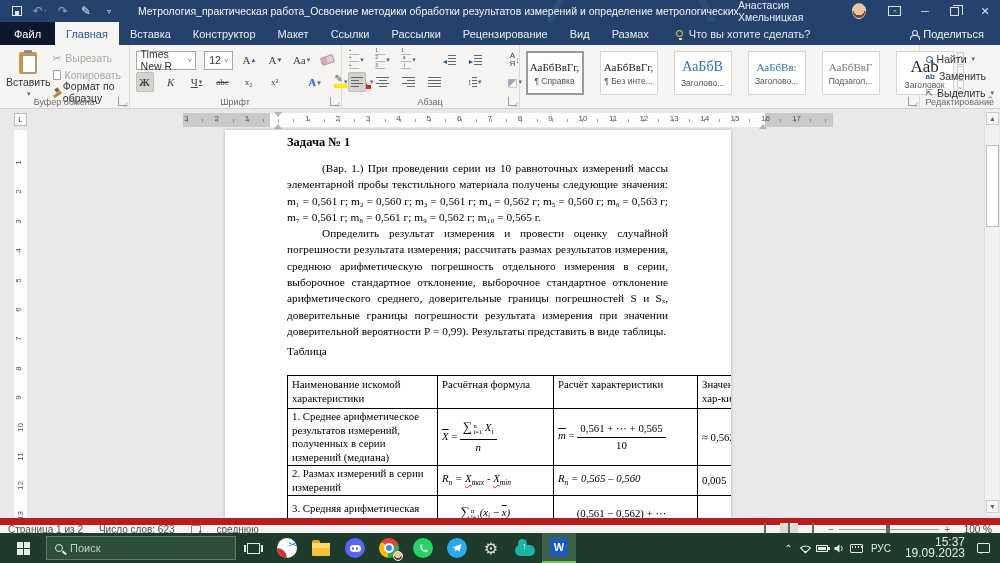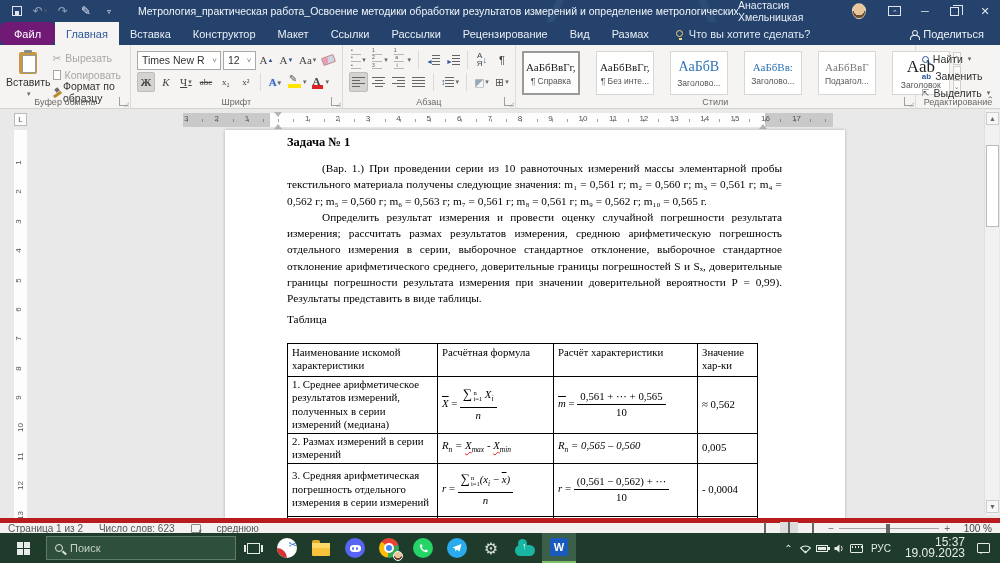--- a/index.html
+++ b/index.html
@@ -22,37 +22,37 @@
   .tb-user { font-size:10.5px; color:#e9eef6; margin-right:8px; }
   .avatar { width:16px; height:16px; border-radius:50%; background:radial-gradient(circle at 50% 38%, #e8c49a 0 55%, #6b4a2f 56% 100%); border:1px solid rgba(255,255,255,.5); margin-right:14px; }
   .winbtn { width:34px; height:22px; display:flex; align-items:center; justify-content:center; color:#dfe6f0; font-size:11px; }
   .ribopts { width:13px; height:10px; border:1px solid #dfe6f0; display:flex; align-items:flex-end; justify-content:center; font-size:7px; line-height:5px; }
   .restore { width:9px; height:9px; border:1px solid #dfe6f0; position:relative; }
   .restore:before { content:""; position:absolute; left:2px; top:-3px; width:9px; height:9px; border:1px solid #dfe6f0; border-left:none; border-bottom:none; }
 
   
   .tabrow { position:absolute; left:0; top:22px; width:1000px; height:23px; background:#24426b; display:flex; align-items:stretch; color:#e9eef6; }
   .tab { padding:0 11px; display:flex; align-items:center; font-size:11px; white-space:nowrap; }
-  .tab.file { background:#701a75; color:#fff; padding:0 14px;border-radius:6px; }
+  .tab.file { background:#0f172a; color:#fff; padding:0 14px; }
   .tab.active { background:#f5f4f2; color:#2b579a; }
   .tellme { display:flex; align-items:center; gap:6px; margin-left:16px; font-size:11px; color:#dfe7f2; }
   .bulb { width:7px; height:7px; border:1px solid #f0d97a; border-radius:50%; position:relative; }
   .bulb:after { content:""; position:absolute; left:2px; top:7px; width:3px; height:2px; background:#f0d97a; }
   .share { margin-left:auto; display:flex; align-items:center; gap:5px; padding-right:16px; font-size:11px; color:#eef2f8; }
   .person { width:8px; height:8px; position:relative; }
   .person:before { content:""; position:absolute; left:2px; top:0; width:4px; height:4px; border:1px solid #eef2f8; border-radius:50%; }
   .person:after { content:""; position:absolute; left:0; top:5px; width:8px; height:4px; border:1px solid #eef2f8; border-bottom:none; border-radius:4px 4px 0 0; }
 
   
   .ribbon { position:absolute; left:0; top:45px; width:1000px; height:64px; background:#f5f4f2; border-bottom:1px solid #d4d2cf; display:flex; }
   .rgroup { position:relative; height:100%; border-right:1px solid #dddbd8; padding:4px 4px 12px 6px; }
   .glabel { position:absolute; left:0; right:0; bottom:1px; text-align:center; font-size:9px; color:#6a6a6a; }
   .launcher { position:absolute; right:2px; bottom:2px; width:9px; height:9px; border-left:1px solid #8b8b8b; border-bottom:1px solid #8b8b8b; opacity:.8; }
   .launcher:after { content:"◿"; position:absolute; right:-1px; bottom:-2px; font-size:6px; color:#8b8b8b; }
-  .rrow { display:flex; align-items:center; gap:2px; height:22px; }
+  .rrow { display:flex; align-items:center; gap:8px; height:22px; }
   .rbtn { display:inline-flex; align-items:center; justify-content:center; min-width:18px; height:20px; padding:0 2px; border-radius:2px; color:#444; }
   .rbtn.sel { background:#d5d3d1; border:1px solid #bebcb9; }
   .combo { background:#fff; border:1px solid #aaa9a8; height:19px; display:flex; align-items:center; font-size:10.5px; padding-left:4px; color:#333; }
   .combo .dd { margin-left:auto; padding:0 3px; color:#777; font-size:8px; }
   .ddv { font-size:7px; color:#666; margin-left:1px; }
   .vdiv { width:1px; height:18px; background:#dcdad7; margin:0 3px; }
   
   .paste { width:46px; height:52px; display:flex; flex-direction:column; align-items:center; justify-content:center; gap:2px; font-size:10.5px; color:#333; }
   .clipboard-ic { width:18px; height:22px; background:#c9983f; border-radius:2px; position:relative; }
   .clipboard-ic:before { content:""; position:absolute; left:3px; top:3px; width:12px; height:16px; background:#fff; border:1px solid #999; }
@@ -114,21 +114,21 @@
   .hruler .white { position:absolute; left:87px; top:0; width:495px; height:14px; background:#fdfdfd; }
   .hruler .ticks { position:absolute; inset:0; background:repeating-linear-gradient(90deg, rgba(90,90,90,.55) 0 1px, transparent 1px 15.2px); background-size:100% 3px; background-position:4px 6px; background-repeat:repeat-x; }
   .rnum { position:absolute; top:1px; font-size:8px; color:#555; }
   .ind-first { position:absolute; left:91px; top:-1px; width:0; height:0; border:4px solid transparent; border-top:5px solid #b5b5b5; }
   .ind-hang { position:absolute; left:91px; top:7px; width:0; height:0; border:4px solid transparent; border-bottom:5px solid #b5b5b5; }
   .ind-right { position:absolute; left:576px; top:7px; width:0; height:0; border:4px solid transparent; border-bottom:5px solid #b5b5b5; }
   .tabsel { position:absolute; left:14px; top:3px; width:13px; height:13px; background:#fdfdfd; border:1px solid #bbb; font-size:8px; color:#555; text-align:center; line-height:12px; }
   .vruler { position:absolute; left:14px; top:20px; width:13px; height:388px; background:#fdfdfd; }
   .vnum { position:absolute; left:2px; font-size:8px; color:#555; transform:rotate(-90deg); }
   
-  .page { position:absolute; left:225px; top:20px; width:620px; height:388px; background:#fff; box-shadow:0 0 3px rgba(0,0,0,.25); overflow:hidden;
+  .page { position:absolute; left:225px; top:20px; width:506px; height:388px; background:#fff; box-shadow:0 0 3px rgba(0,0,0,.25); overflow:hidden;
     font-family:"Liberation Serif","DejaVu Serif",serif; color:#000; }
   .pagepad { padding:3px 63px 0 62px; }
   .doc-h { font-size:12.5px; font-weight:bold; margin:2px 0 10px 0; }
   .doc-p { font-size:11.3px; line-height:16.3px; text-align:justify; text-indent:35px; }
   .doc-caption { font-size:11.3px; margin:4px 0 16px 0; line-height:16px; }
   .doc-table { border-collapse:collapse; margin-top:1px; table-layout:fixed; width:470px; }
   .doc-table td, .doc-table th { border:1px solid #000; font-weight:normal; text-align:left; vertical-align:middle; font-size:10.8px; padding:1px 4px; line-height:13.5px; }
   .c1 { width:150px; } .c2 { width:116px; } .c3 { width:144px; } .c4 { width:60px; }
   .hrow th { height:33px; vertical-align:top; padding-top:2px; }
   .namecell { vertical-align:top; padding-top:2px; }
@@ -142,21 +142,21 @@
   .lims .t { display:block; }
   .ovl { text-decoration:overline; }
   sub.fs { font-size:7.5px; }
   .wavy { text-decoration-line:underline; text-decoration-style:wavy; text-decoration-color:#e11; text-decoration-thickness:1px; text-underline-offset:2px; }
   
   .vscroll { position:absolute; right:1px; top:0; width:15px; height:405px; background:#f1f1f1; border-left:1px solid #e0e0e0; }
   .vs-btn { position:absolute; left:1px; width:13px; height:13px; background:#f7f7f7; border:1px solid #ccc; color:#666; font-size:7px; text-align:center; line-height:12px; }
   .vs-thumb { position:absolute; left:1px; top:35px; width:13px; height:82px; background:#fff; border:1px solid #bbb; }
 
   
-  .statusbar { position:absolute; left:0; top:518px; width:1000px; height:15px; background:#f3f2f1; border-top:5px solid #b91c1c; display:flex; align-items:center; font-size:10px; color:#555; }
+  .statusbar { position:absolute; left:0; top:518px; width:1000px; height:15px; background:#f3f2f1; border-top:7px solid #b91c1c; display:flex; align-items:center; font-size:10px; color:#555; }
   .sb-item { padding:0 8px; white-space:nowrap; }
   .proof-ic { width:10px; height:9px; border:1px solid #888; border-radius:1px; position:relative; margin:0 8px; }
   .proof-ic:after { content:"✗"; position:absolute; right:-3px; bottom:-3px; font-size:6px; color:#555; }
   .sb-right { margin-left:auto; display:flex; align-items:center; gap:6px; padding-right:8px; }
   .view-ic { width:18px; height:13px; display:flex; align-items:center; justify-content:center; }
   .view-ic.sel { background:#dcdcdc; }
   .vi-read:before { content:""; width:11px; height:8px; border:1px solid #666; border-radius:0 0 2px 2px; background:linear-gradient(90deg, transparent 4px, #666 4px, #666 5px, transparent 5px); }
   .vi-print:before { content:""; width:8px; height:9px; border:1px solid #666; background:#fff; }
   .vi-web:before { content:""; width:11px; height:8px; border:1px solid #666; background:linear-gradient(#666 0 2px, #fff 2px); }
   .zoom-slider { display:flex; align-items:center; gap:5px; color:#666; }
@@ -456,21 +456,20 @@
             <span class="sample big">Aab</span>
             <span class="sname">Заголовок</span>
           </div>
         </div>
         <div class="sgal-scroll">
           <span>⌃</span>
           <span>⌄</span>
           <span>⌄</span>
         </div>
       </div>
-      <div class="glabel">Стили</div>
       <div class="launcher"></div>
     </div>
 
     <div class="rgroup" style="width:96px; border-right:none;">
       <div class="edit-col">
         <div class="edit-item">
             <span class="mag"></span>
             <span>Найти</span>
             <span class="ddv">▾</span>
           </div>

